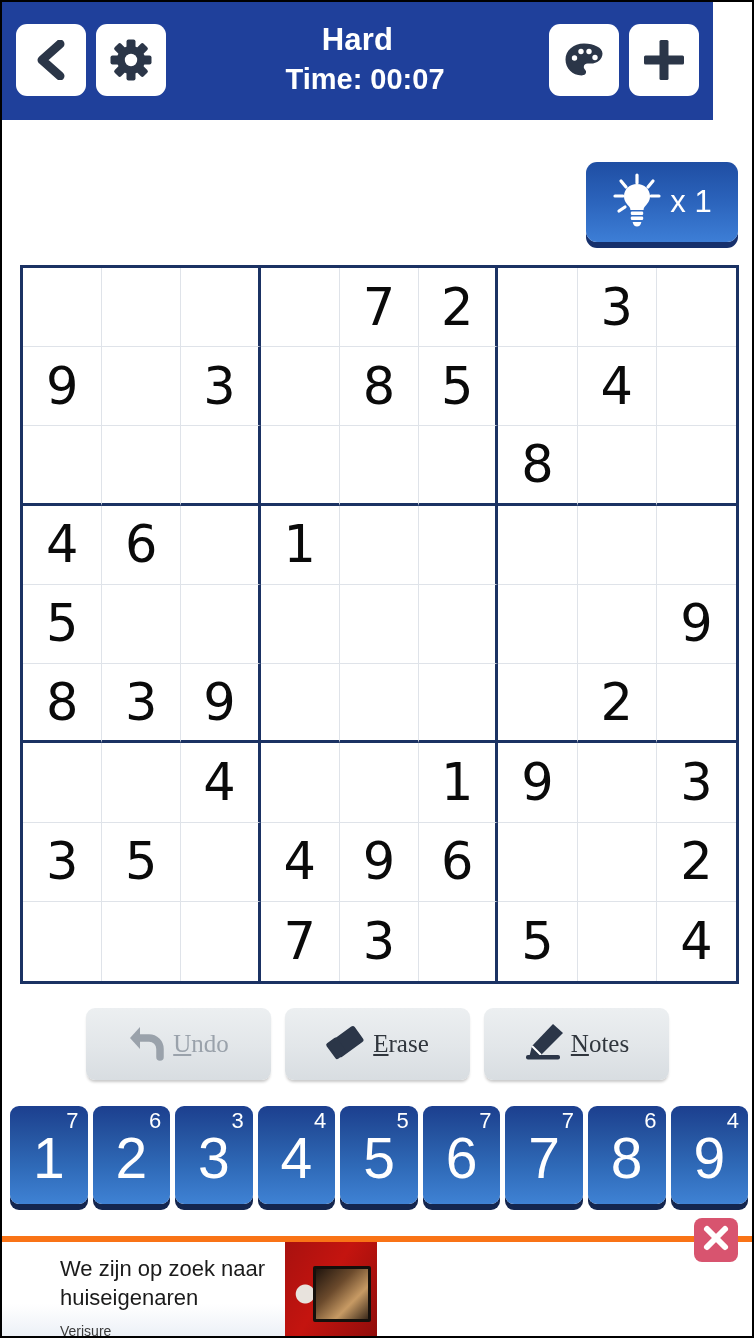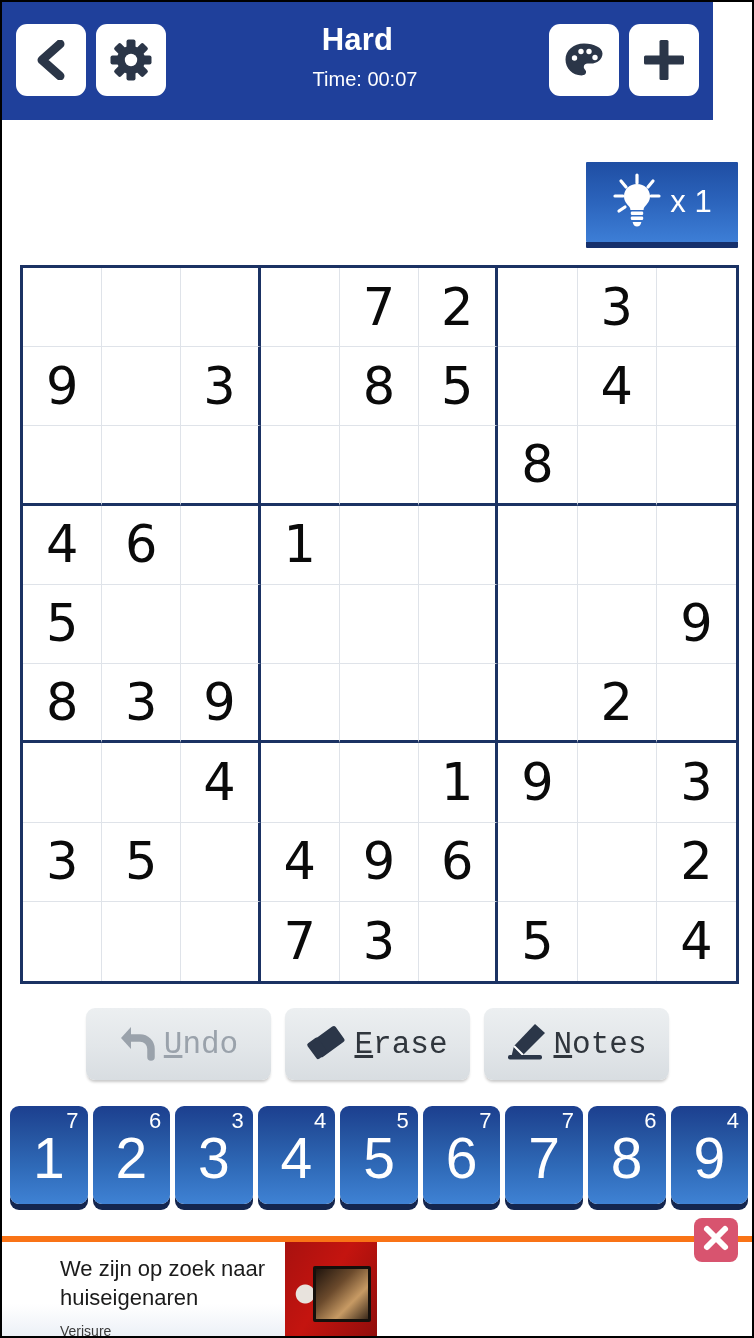--- a/index.html
+++ b/index.html
@@ -32,27 +32,27 @@
     border-radius: 11px;
     display: flex; align-items: center; justify-content: center;
   }
   .icon-btn svg { display: block; }
   .hdr-center {
     position: absolute; left: 0; right: 0; top: 18px;
     text-align: center; color: #ffffff;
     pointer-events: none;
   }
   #hdr-title { font-size: 31px; font-weight: bold; line-height: 40px; letter-spacing: 0.2px;}
-  #hdr-time { font-size: 20px; font-weight: normal; line-height: 38px; padding-left: 15px; }
+  #hdr-time { font-size: 29px; font-weight: bold; line-height: 38px; padding-left: 15px; }
 
   
   #hint-wrap { position: absolute; right: 14px; top: 160px; }
   #hint-btn {
     width: 152px; height: 80px;
-    border-radius: 1px;
+    border-radius: 11px;
     background: linear-gradient(to bottom, #1f4ea3 0%, #2b63bb 48%, #3d7ed6 100%);
     box-shadow: 0 6px 0 0 #16306c;
     display: flex; align-items: center; justify-content: center;
     gap: 4px; padding-right: 4px;
   }
   #hint-count { color: #ffffff; font-size: 31px; font-weight: normal; }
 
   
   #grid {
     position: absolute; left: 18px; top: 263px;
@@ -83,22 +83,22 @@
     display: flex; justify-content: center; gap: 14px;
   }
   .action-btn {
     width: 185px; height: 72px;
     border-radius: 9px;
     background: linear-gradient(to bottom, #eceff1 0%, #e2e6e9 55%, #d8dde1 100%);
     box-shadow: 0 3px 3px -1px rgba(0,0,0,0.22);
     display: flex; align-items: center; justify-content: center; gap: 4px;
   }
   .action-btn .lbl {
-    font-size: 31px; color: #30363d;
-    font-family: Liberation Mono, monospace;
+    font-size: 25px; color: #30363d;
+    font-family: Liberation Serif, serif;
   }
   .action-btn .lbl u { text-decoration: underline; }
   .action-btn.disabled { opacity: 1; }
   .action-btn.disabled .lbl { color: #9aa2ab; }
 
   
   #numpad {
     position: absolute; left: 8px; top: 1104px;
     width: 738px;
     display: flex; gap: 5px;

